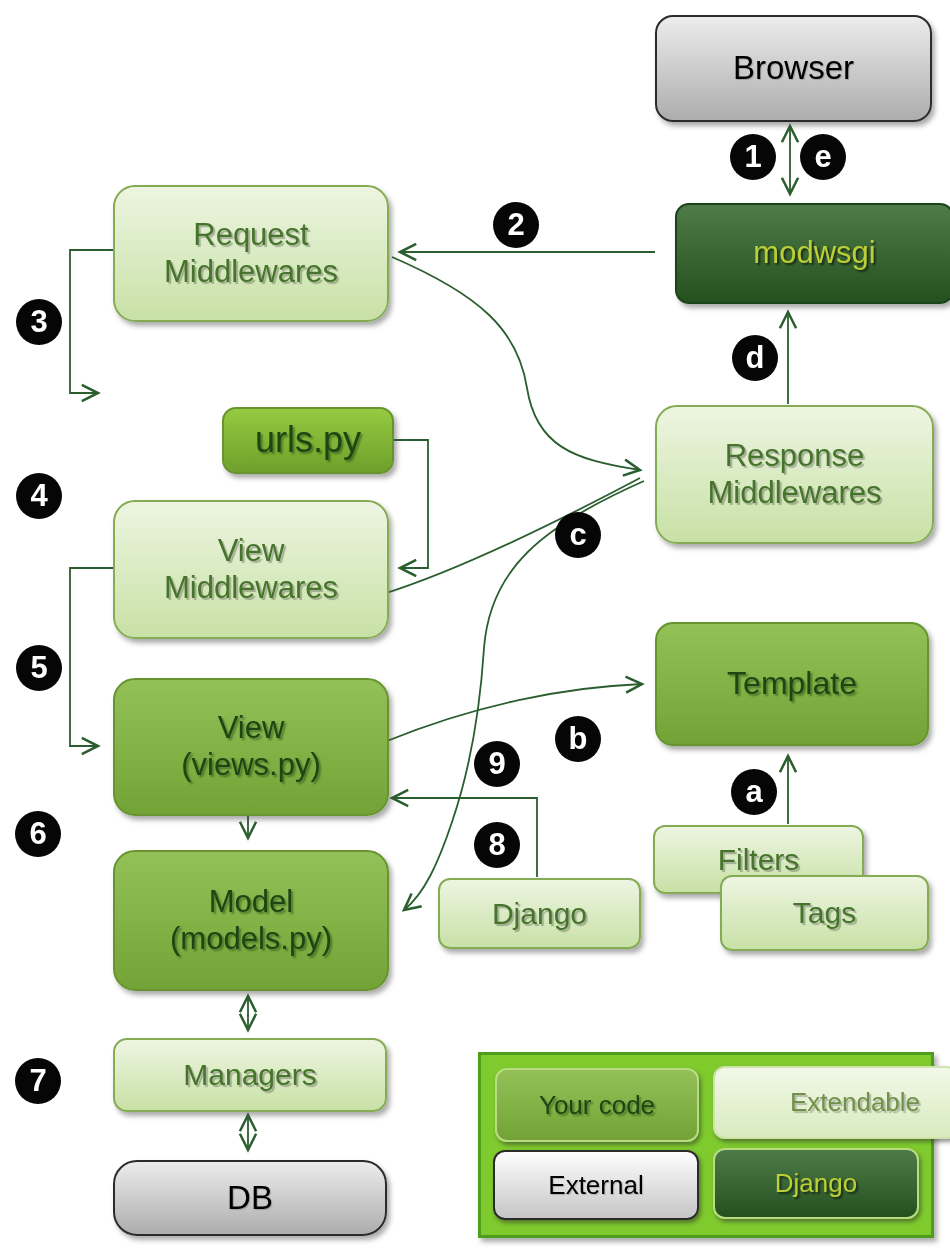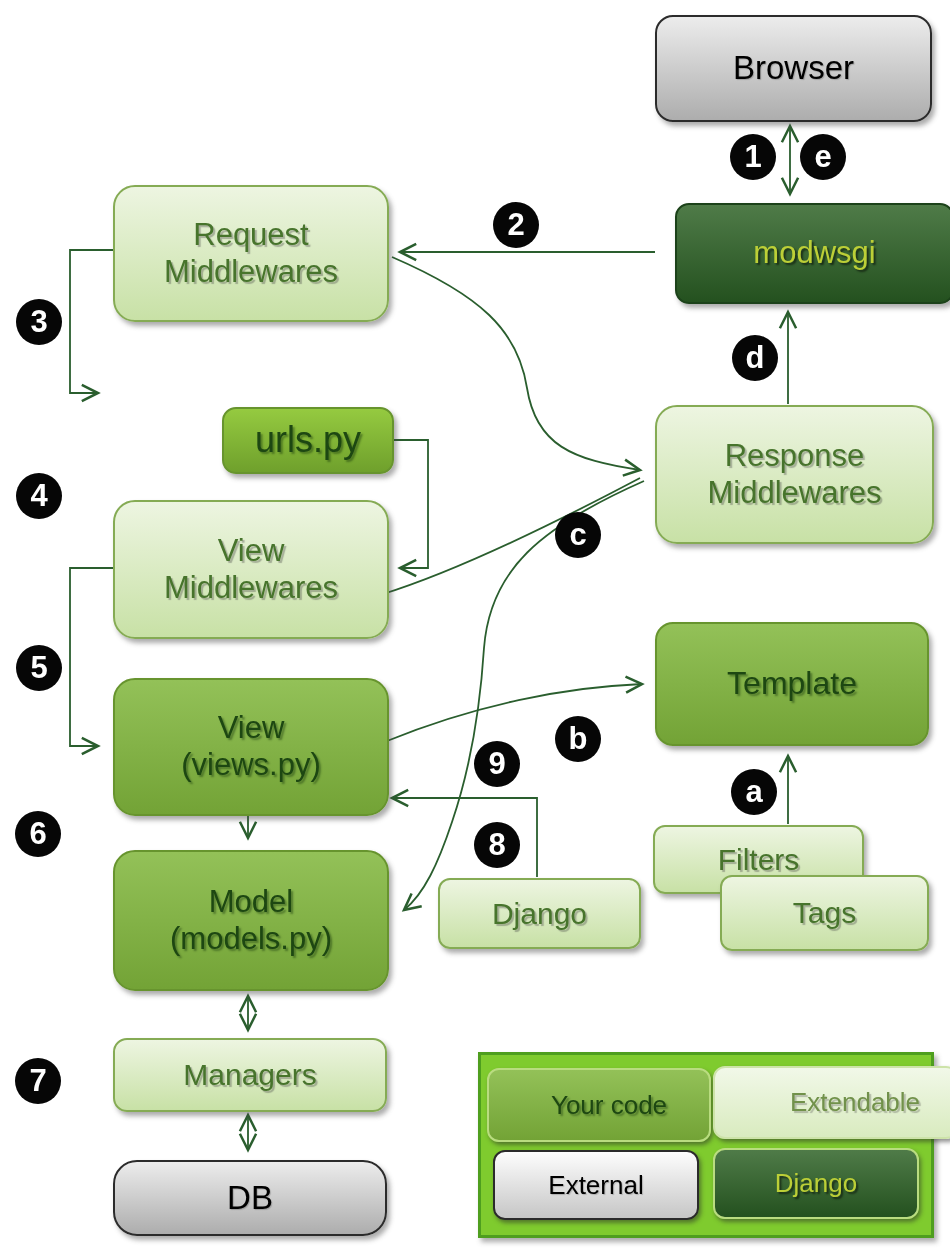--- a/index.html
+++ b/index.html
@@ -168,21 +168,21 @@
   <div class="badge" style="left:15px;top:811px;">6</div>
   <div class="badge" style="left:15px;top:1058px;">7</div>
   <div class="badge" style="left:474px;top:822px;">8</div>
   <div class="badge" style="left:474px;top:741px;">9</div>
   <div class="badge" style="left:555px;top:716px;">b</div>
   <div class="badge" style="left:555px;top:512px;">c</div>
   <div class="badge" style="left:732px;top:335px;">d</div>
   <div class="badge" style="left:731px;top:769px;">a</div>
 
   <div id="legend-box">
-    <div class="legend-item medium" style="left:6px;top:13px;width:200px;height:70px;padding-left:20px;">
+    <div class="legend-item medium" style="left:14px;top:13px;width:200px;height:70px;">
       <span>Your code</span>
     </div>
     <div class="legend-item extralight" style="left:232px;top:11px;width:202px;height:69px;padding-left:39px;">
       <span>Extendable</span>
     </div>
     <div class="legend-item graylight" style="left:12px;top:95px;width:202px;height:66px;">
       <span>External</span>
     </div>
     <div class="legend-item dark" style="left:232px;top:93px;width:202px;height:67px;">
       <span>Django</span>

